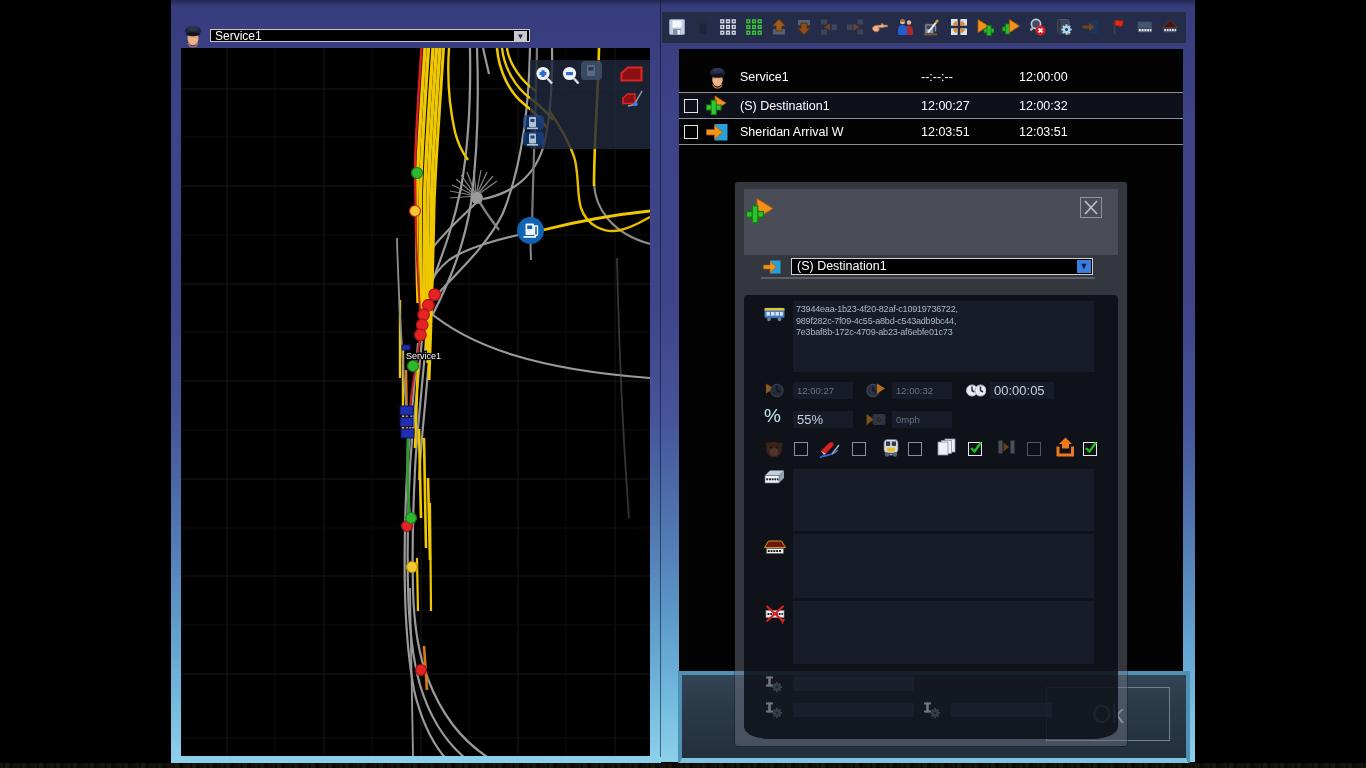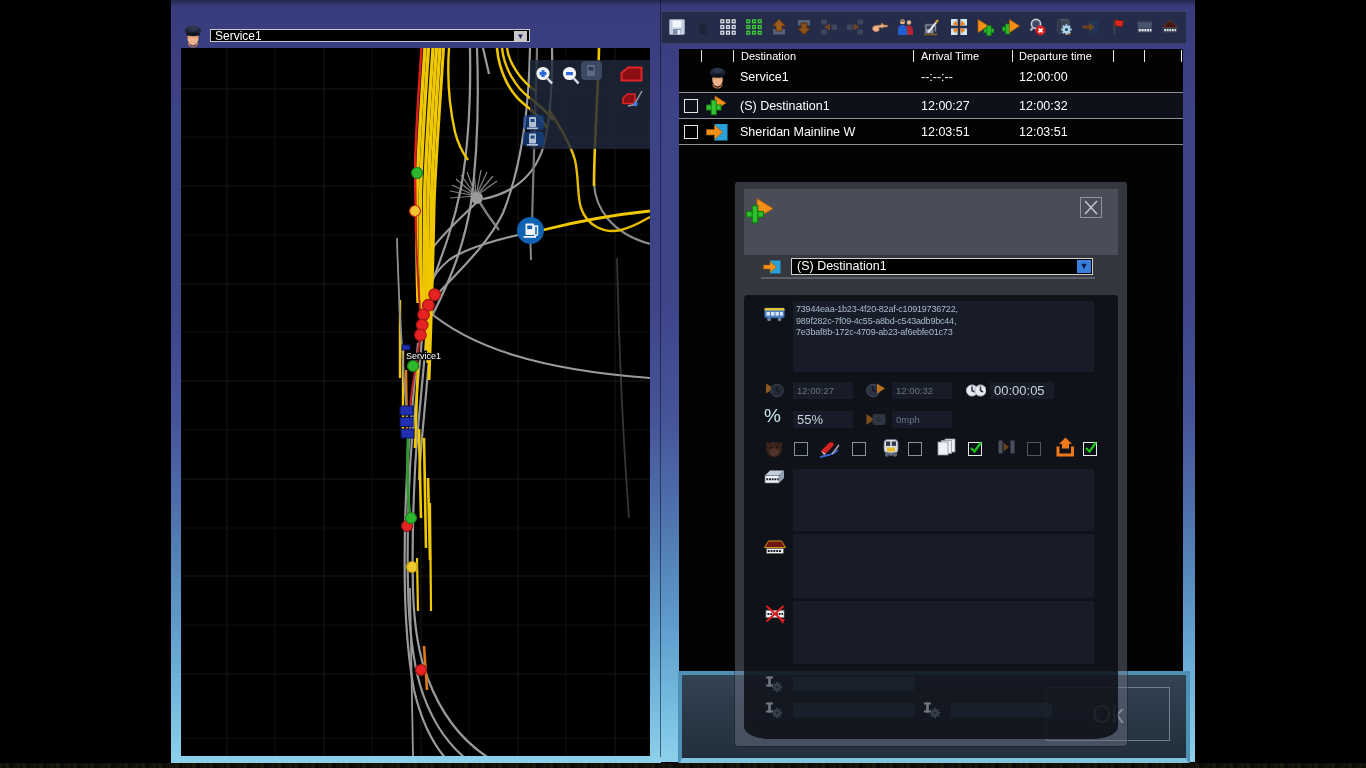--- a/index.html
+++ b/index.html
@@ -432,32 +432,20 @@
           <g fill="#dfe4ea">
             <rect x="3.2" y="11" width="1.8" height="2.2"></rect>
             <rect x="5.8" y="11" width="1.8" height="2.2"></rect>
             <rect x="8.4" y="11" width="1.8" height="2.2"></rect>
             <rect x="11" y="11" width="1.8" height="2.2"></rect>
             <rect x="13.6" y="11" width="1.6" height="2.2"></rect>
           </g>
         </svg>
     </div>
     <div id="list" class="abs">
-      <div id="lhead">
-        <div class="pipe" style="left:22px"></div>
-        <div class="pipe" style="left:54px"></div>
-        <div class="pipe" style="left:234px"></div>
-        <div class="pipe" style="left:333px"></div>
-        <div class="pipe" style="left:434px"></div>
-        <div class="pipe" style="left:465px"></div>
-        <div class="pipe" style="left:502px"></div>
-        <span class="abs" style="left:62px;top:1px">Destination</span>
-        <span class="abs" style="left:242px;top:1px">Arrival Time</span>
-        <span class="abs" style="left:340px;top:1px">Departure time</span>
-      </div>
       <div class="hrow" style="top:15px">
         <div class="rico" style="left:28px"><svg width="21" height="23" viewBox="0 0 22 24">
               <ellipse cx="11" cy="14.5" rx="5.4" ry="6.8" fill="#edb289"></ellipse>
               <path d="M5.5,14 C5.5,10 8,8.5 11,8.5 C14,8.5 16.5,10 16.5,14 L16.5,17 C16.5,15 15,13.5 11,13.5 C7,13.5 5.5,15 5.5,17 Z" fill="#d89868" opacity="0.6"></path>
               <ellipse cx="11" cy="6.8" rx="8.2" ry="4.8" fill="#1f2538"></ellipse>
               <ellipse cx="11" cy="4.6" rx="5.5" ry="2.8" fill="#2c354e"></ellipse>
               <ellipse cx="11" cy="10.2" rx="7" ry="2" fill="#10141f"></ellipse>
               <path d="M6,19 C7,21.5 9,23 11,23 C13,23 15,21.5 16,19" fill="none" stroke="#c07a4a" stroke-width="1.2"></path>
             </svg></div>
         <span class="abs" style="left:61px">Service1</span>
@@ -478,21 +466,21 @@
         <span class="abs" style="left:242px">12:00:27</span>
         <span class="abs" style="left:340px">12:00:32</span>
       </div>
       <div class="rline" style="top:69px"></div>
       <div class="hrow" style="top:70px">
         <div class="cbx"></div>
         <div class="rico"><svg width="22" height="23" viewBox="0 0 22 23">
               <rect x="8.5" y="3" width="13" height="16.5" fill="#28a0d8"></rect>
               <polygon points="0.5,8.5 8.5,8.5 8.5,4 16.5,11.2 8.5,18.5 8.5,14 0.5,14" fill="#f59018" stroke="#9a5a0c" stroke-width="0.7"></polygon>
             </svg></div>
-        <span class="abs" style="left:61px">Sheridan Mainline W</span>
+        <span class="abs" style="left:61px">Sheridan Arrival W</span>
         <span class="abs" style="left:242px">12:03:51</span>
         <span class="abs" style="left:340px">12:03:51</span>
       </div>
       <div class="rline" style="top:95px"></div>
     </div>
     <div id="bpanel" class="abs">
       <div id="okbtn">Ok</div>
     </div>
   </div>
 

